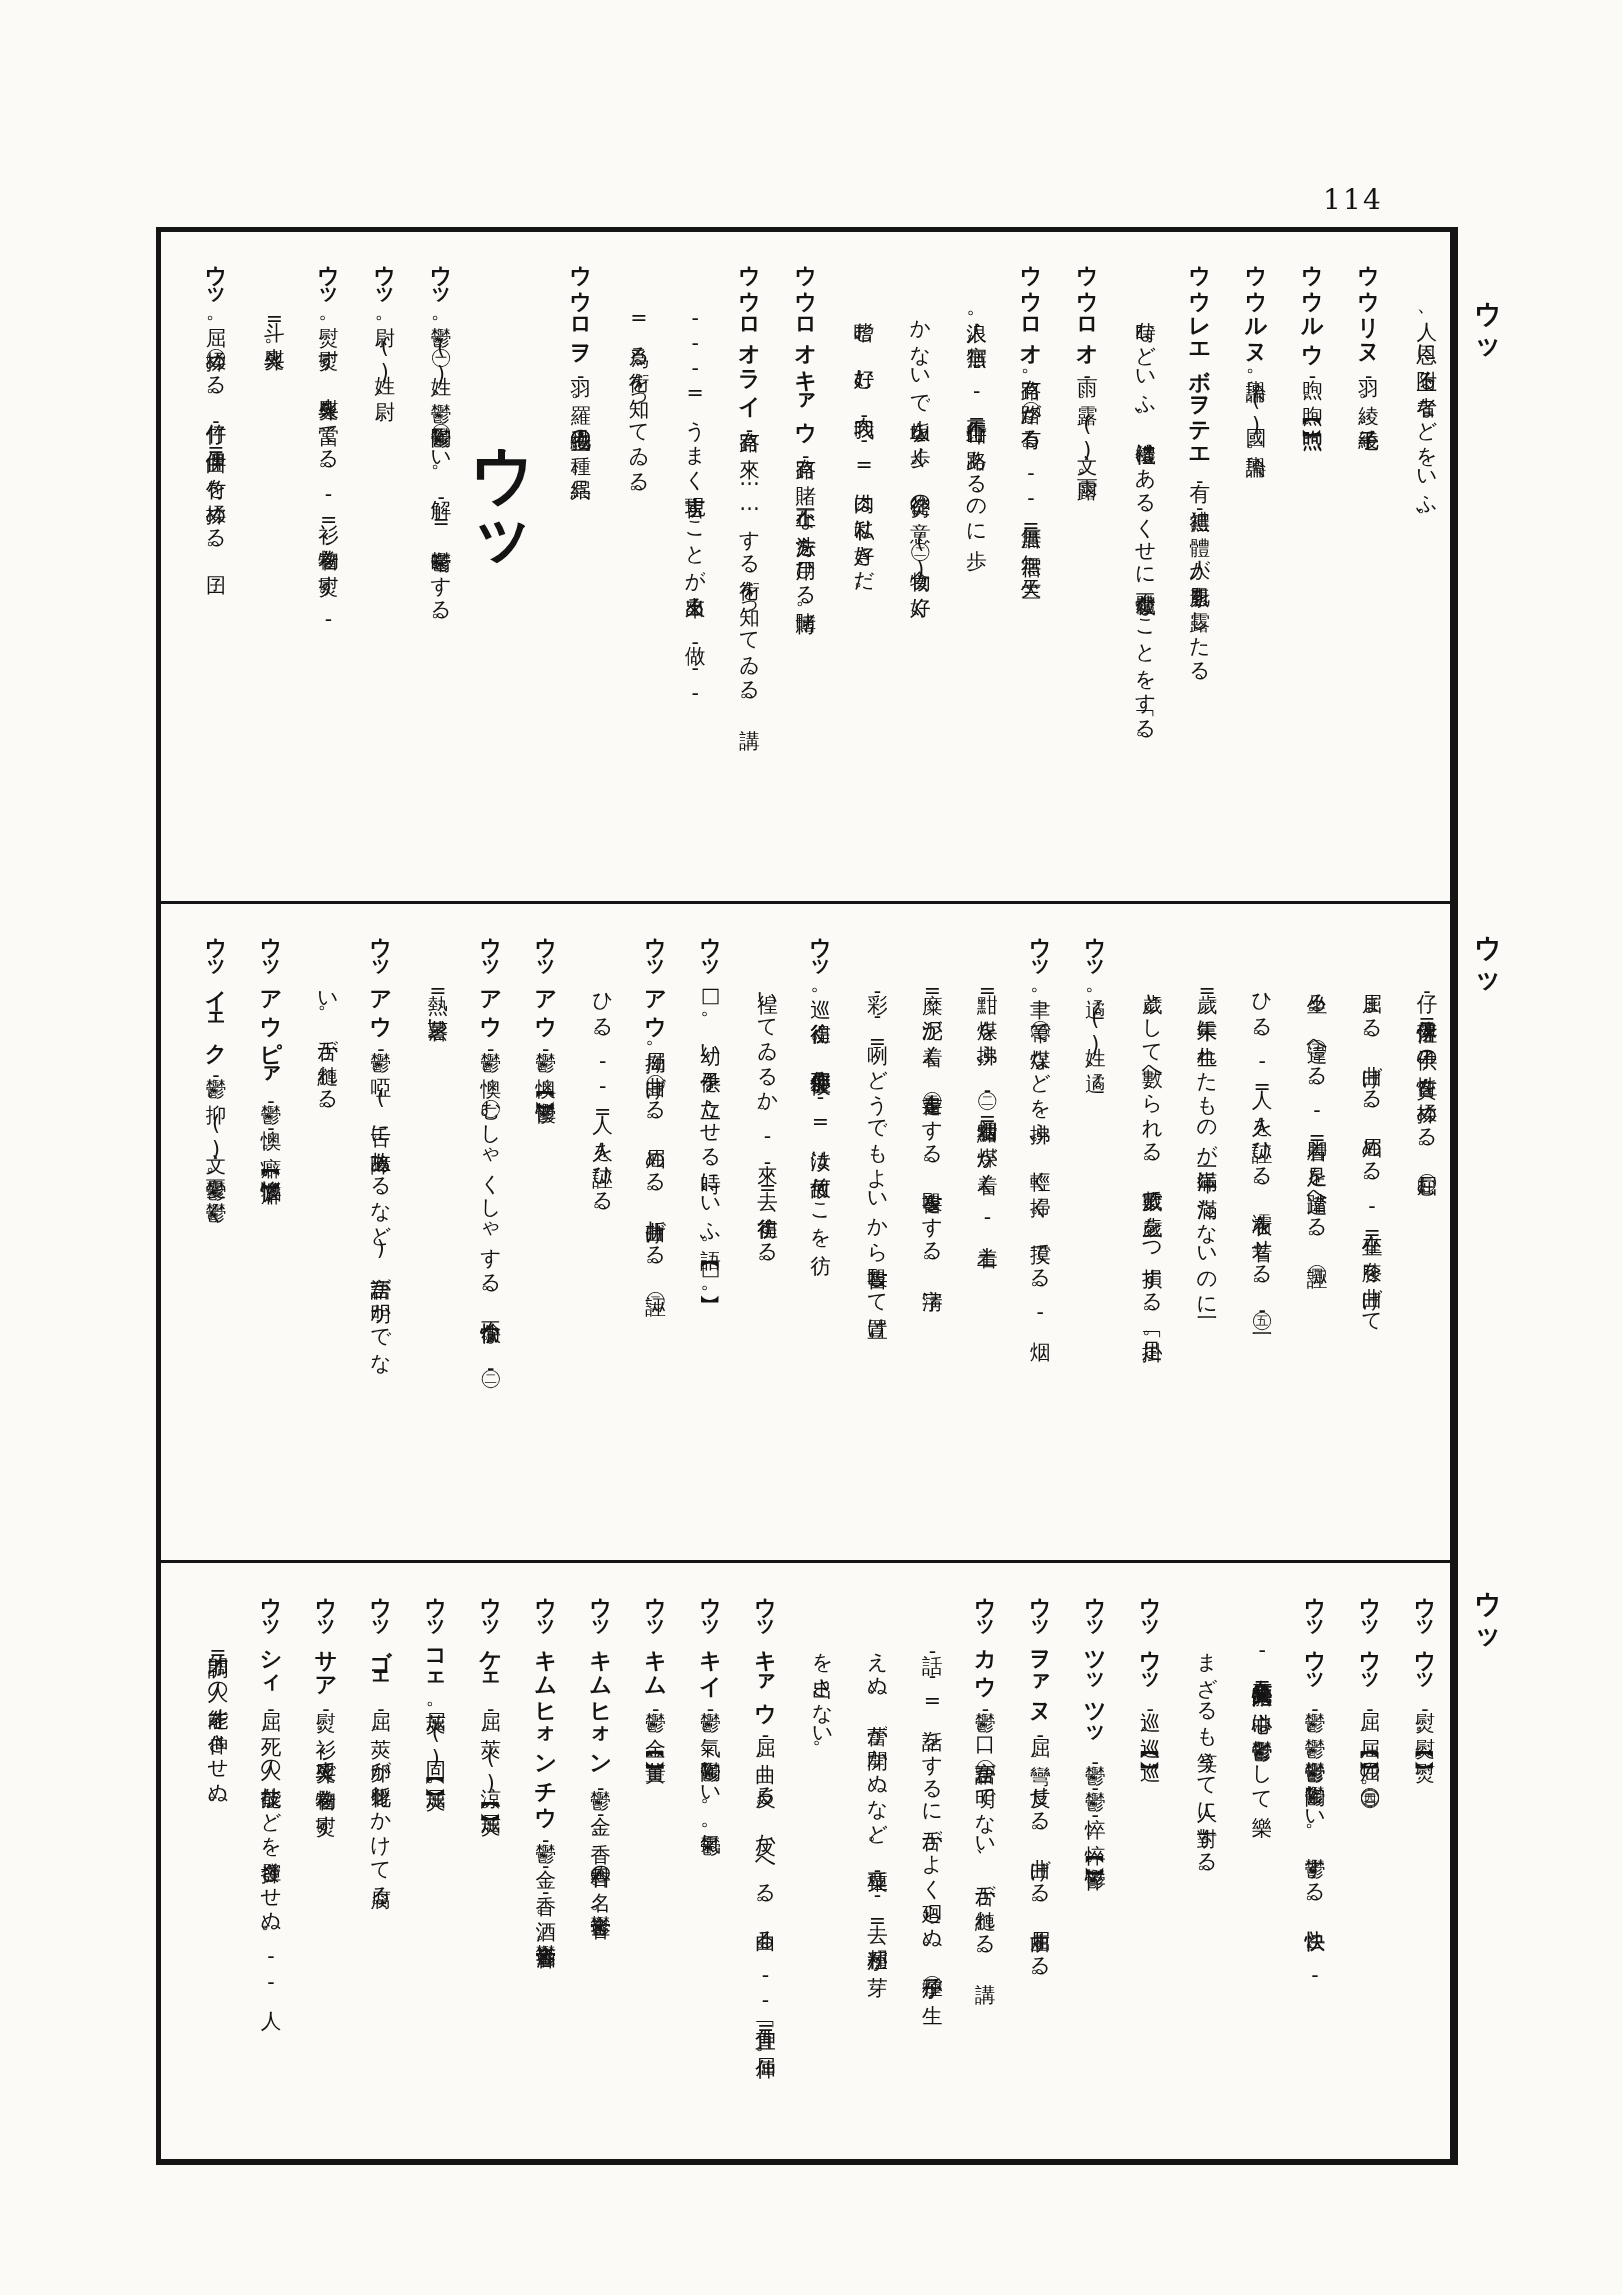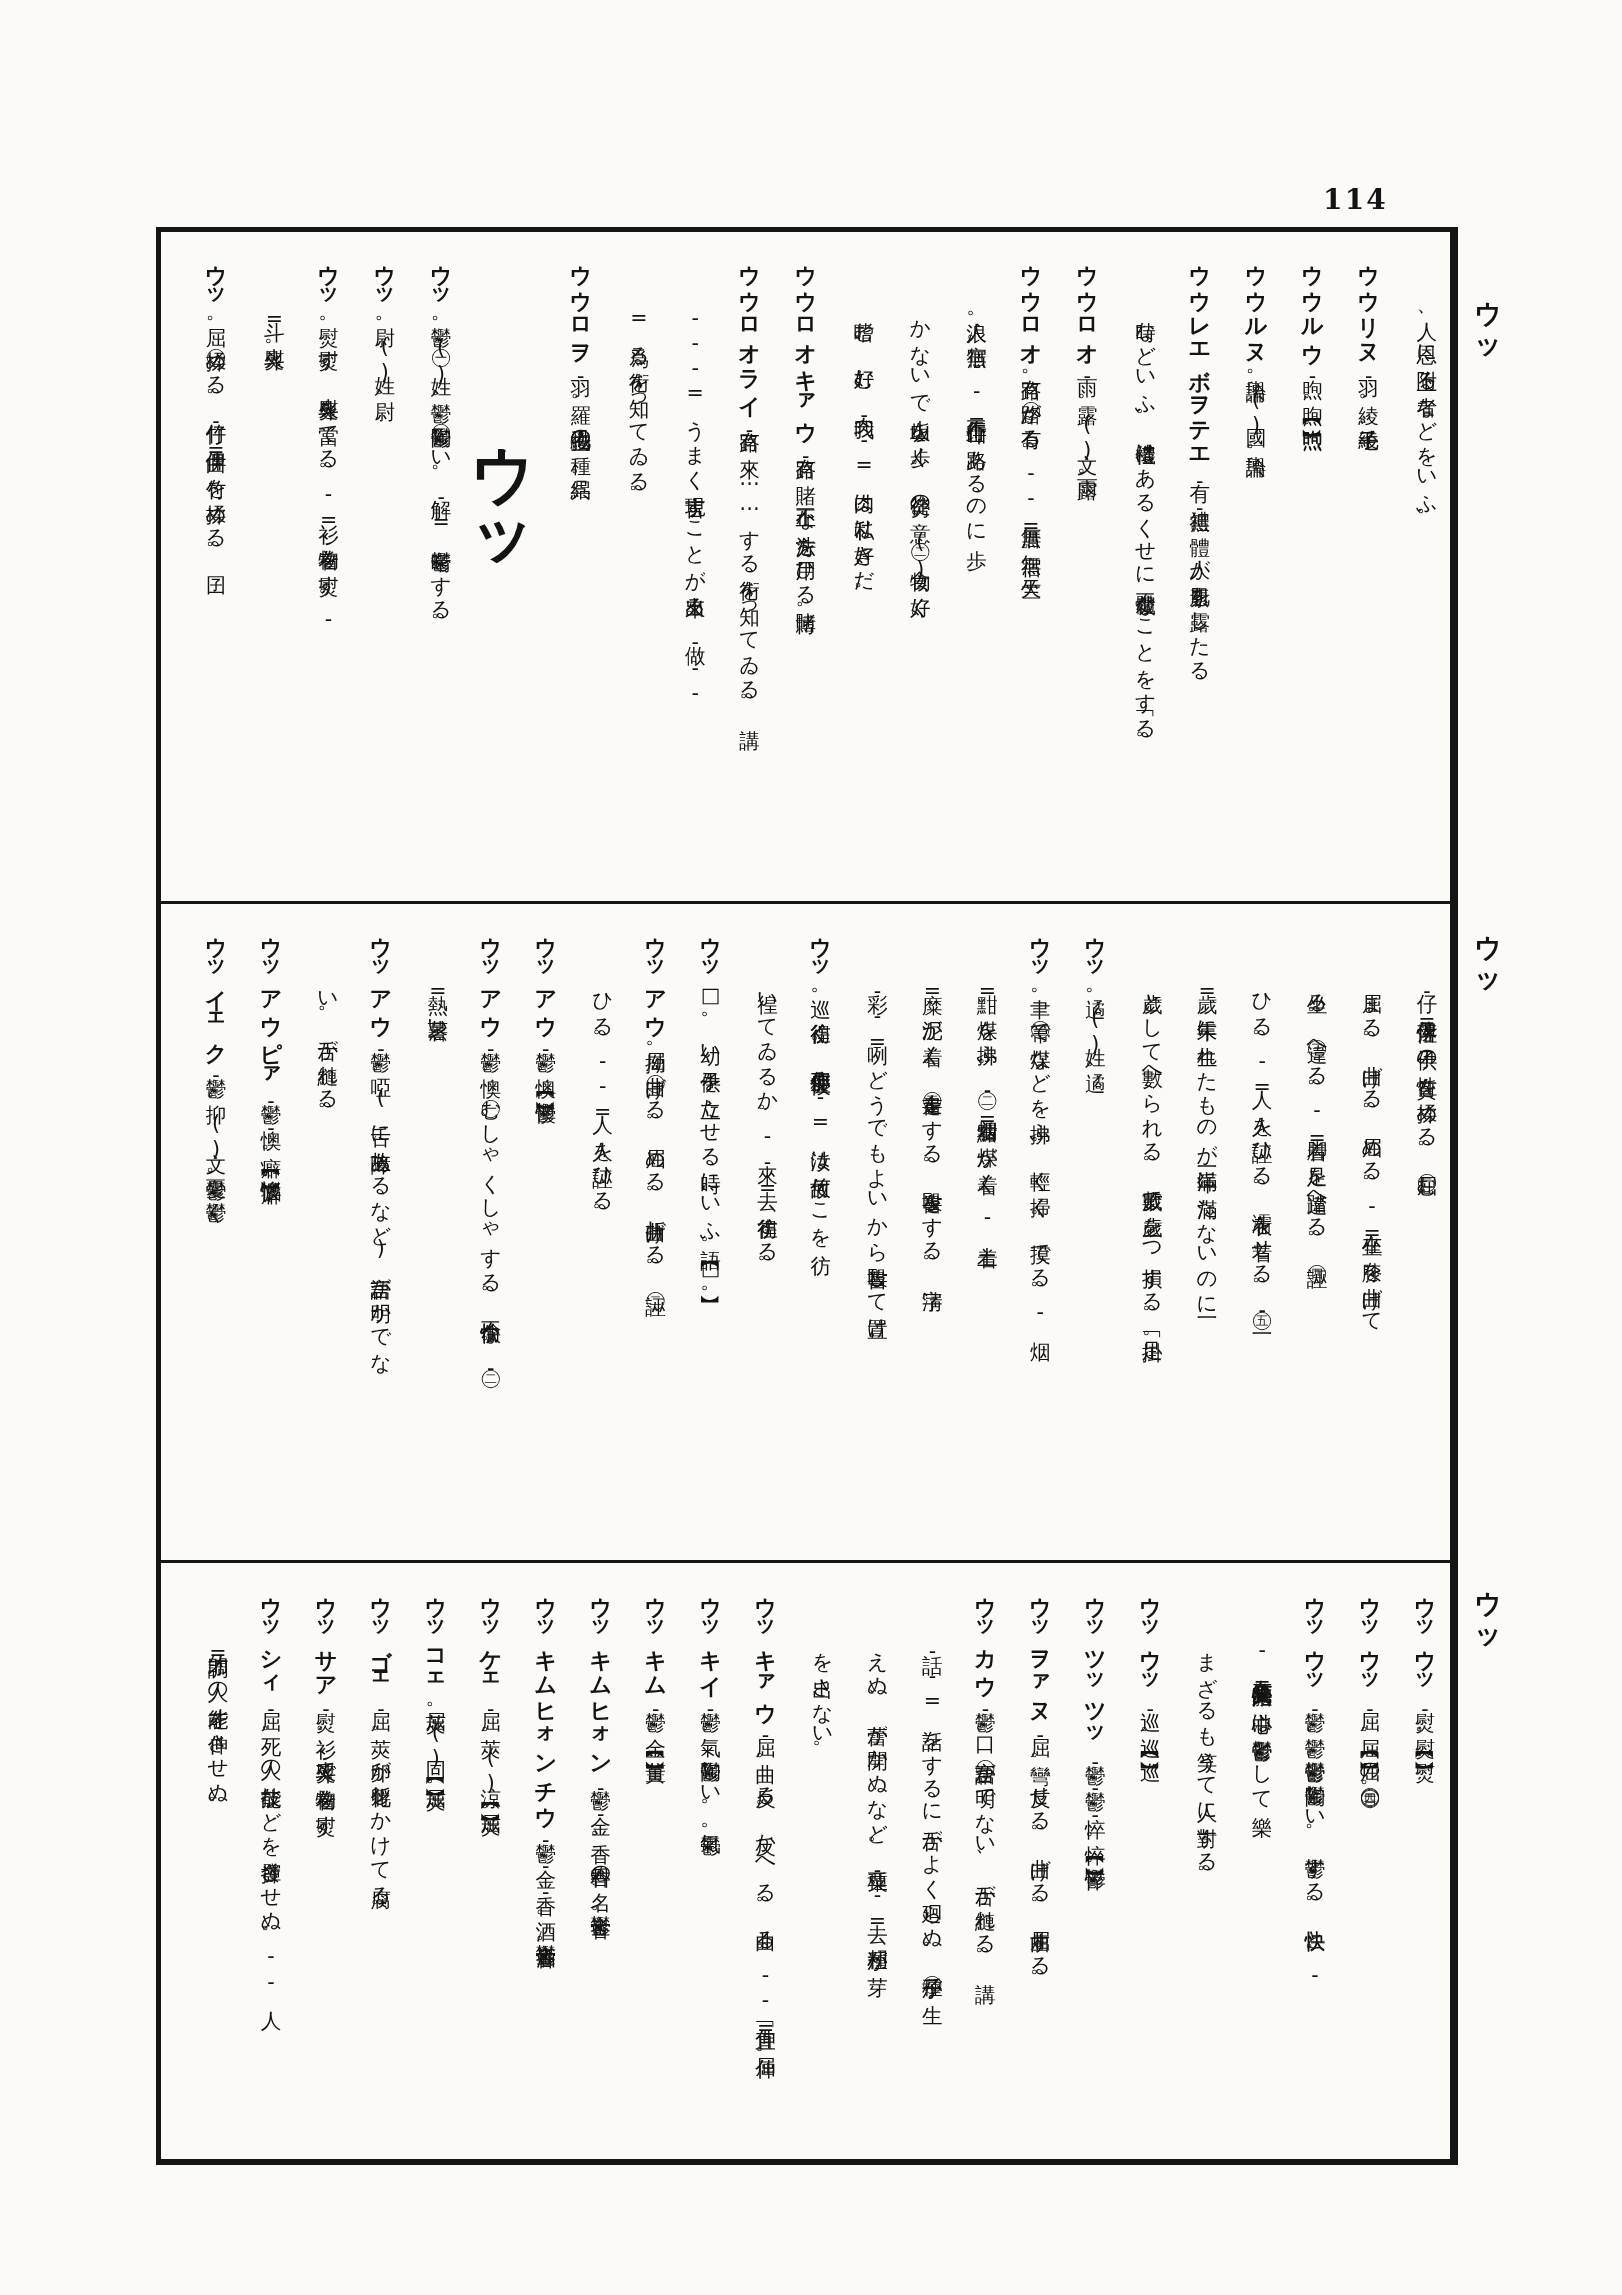--- a/index.html
+++ b/index.html
@@ -7,21 +7,21 @@
     position:relative;
     width:1623px;height:2295px;
     background:#fbfaf6;
     color:#141414;
     font-family:"DejaVu Sans",sans-serif;
     overflow:hidden;
   }
   .page-number{
     position:absolute;left:1323px;top:183px;
     font-family:"DejaVu Serif",serif;
-    font-weight:bold;font-size:28px;letter-spacing:2.2px;
+    font-weight:normal;font-size:28px;letter-spacing:2.2px;
   }
   .frame{
     position:absolute;left:156px;top:227px;
     width:1302px;height:1938px;
     box-sizing:border-box;
     border:solid #151515;
     border-width:5.4px 8.7px 6.5px 5.4px;
     background:#fbfaf6;
   }
   .rule{position:absolute;left:0;right:0;height:3.3px;background:#151515;}

